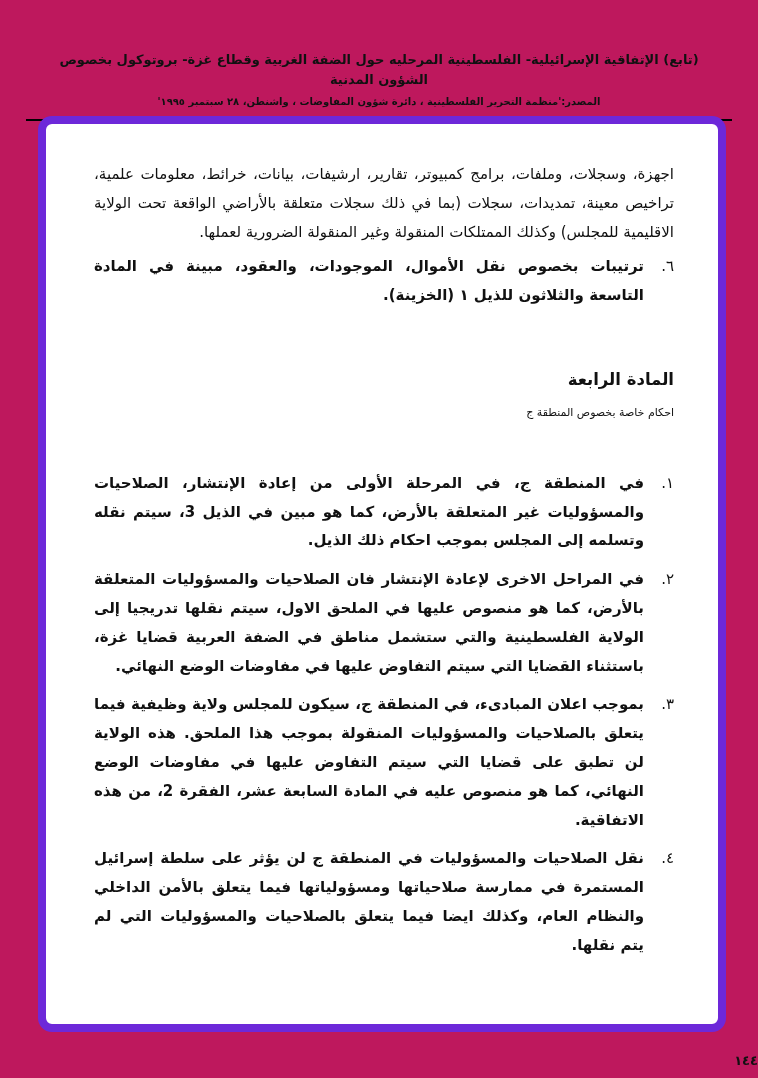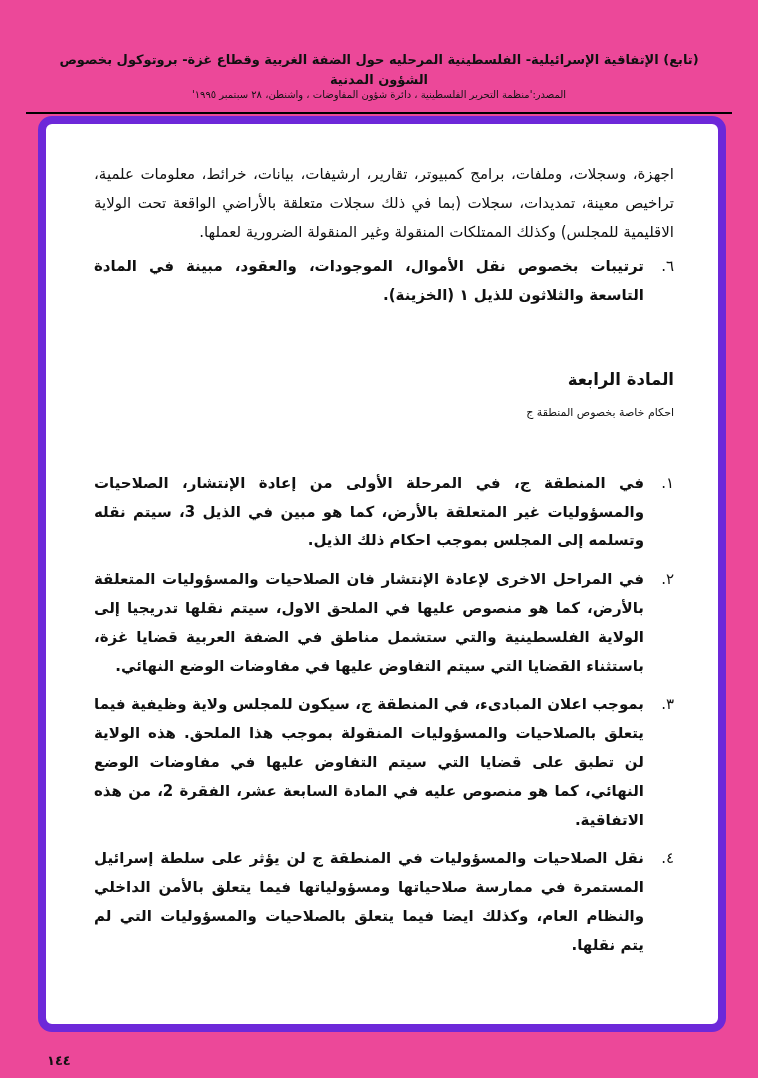--- a/index.html
+++ b/index.html
@@ -8,38 +8,38 @@
     width: 758px;
     height: 1078px;
     position: relative;
     font-family: "DejaVu Sans", sans-serif;
     color: #111;
   }
   .page {
     position: relative;
     width: 758px;
     height: 1078px;
-    background: #ec4899;
+    background: #be185d;
     overflow: hidden;
   }
   .page-header {
     padding-top: 50px;
     text-align: center;
     direction: rtl;
   }
   .header-title {
     font-size: 13px;
     font-weight: bold;
     line-height: 1.5;
     padding: 0 40px;
   }
   .header-source {
     font-size: 10px;
-    font-weight: normal;
-    margin-top: 0;
+    font-weight: bold;
+    margin-top: 7px;
     letter-spacing: 0.5px;
   }
   .header-rule {
     border: none;
     border-top: 2px solid #000;
     margin: 12px 26px 0 26px;
   }
   .green-box {
     position: absolute;
     top: 116px;
@@ -85,21 +85,21 @@
   .article-subtitle {
     font-size: 11px;
     text-align: right;
     margin-bottom: 46px;
   }
   .page-number {
     position: absolute;
     bottom: 10px;
     left: 0;
     right: 0;
-    text-align: left;
+    text-align: right;
     font-size: 13px;
     font-weight: bold;
     direction: rtl;
     padding-left: 47px;
   }
 </style>
 </head>
 <body>
 
 <div class="page">

